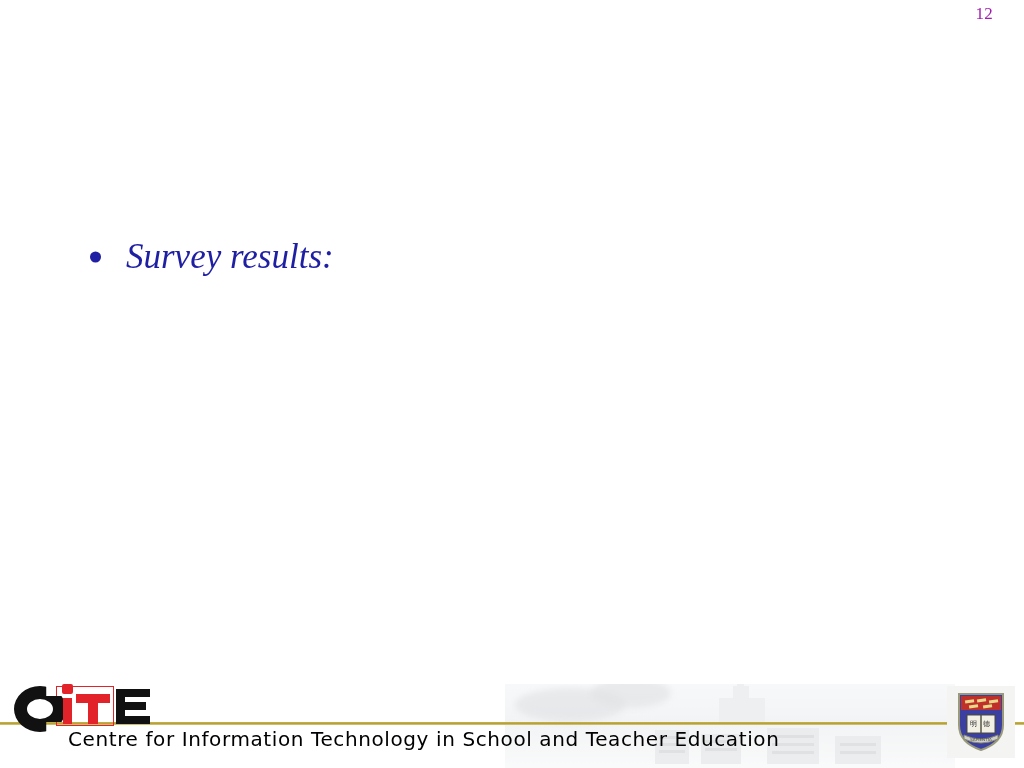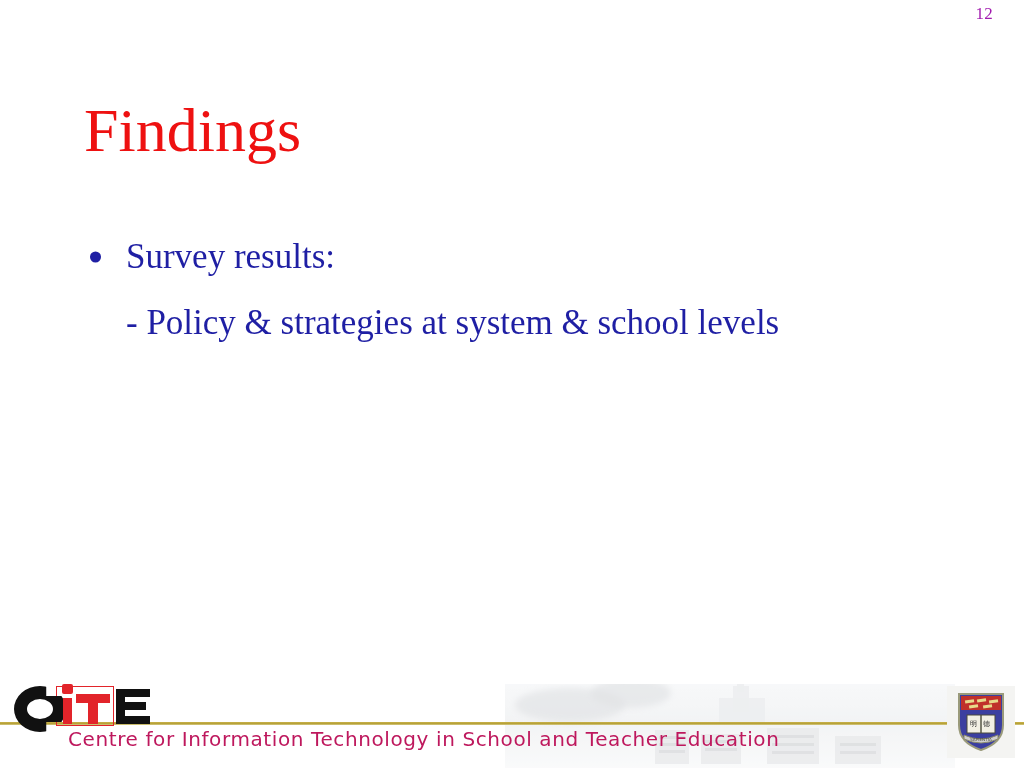--- a/index.html
+++ b/index.html
@@ -47,20 +47,21 @@
     white-space: nowrap;
   }
 
   
   .content {
     position: absolute;
     left: 84px;
     top: 224px;
     width: 920px;
     color: #1f1fa4;
+    font-style: italic;
   }
   .line {
     display: block;
     position: relative;
     font-size: 35px;
     line-height: 66px;
     color: #1f1fa4;
     white-space: nowrap;
     font-family: "Liberation Serif", "DejaVu Serif", serif;
   }
@@ -251,21 +252,21 @@
     box-sizing: border-box;
   }
 
   .cite-tagline {
     position: absolute;
     left: 56px;
     top: 43px;
     font-family: "DejaVu Sans", "Liberation Sans", sans-serif;
     font-size: 20px;
     letter-spacing: 0.6px;
-    color: #be185d;
+    color: #000000;
     white-space: nowrap;
     text-align: right;
   }
 
   
   .crest {
     position: absolute;
     right: 9px;
     top: 2px;
     width: 68px;
@@ -276,35 +277,31 @@
     justify-content: center;
   }
 </style>
 </head>
 <body>
 
 <div class="slide">
 
   <div class="page-number">12</div>
 
-  <h1 class="slide-title">Findings</h1>
 
   <div class="content">
 
     <div class="line level1">
       <span class="bullet-dot"></span>
       <span>Survey results:</span>
     </div>
 
 
 
 
-    <div class="line level2">
-      <span>- Policy &amp; strategies at system &amp; school levels</span>
-    </div>
 
   </div>
 
   <div class="footer">
 
     <div class="campus-photo">
       <div class="sky"></div>
       <div class="cloud" style="left:10px;  top:4px;  width:110px; height:34px;"></div>
       <div class="cloud" style="left:86px;  top:-6px; width:80px;  height:30px;"></div>
       <div class="tower" style="left:228px; top:2px;  width:16px;  height:26px;"></div>

